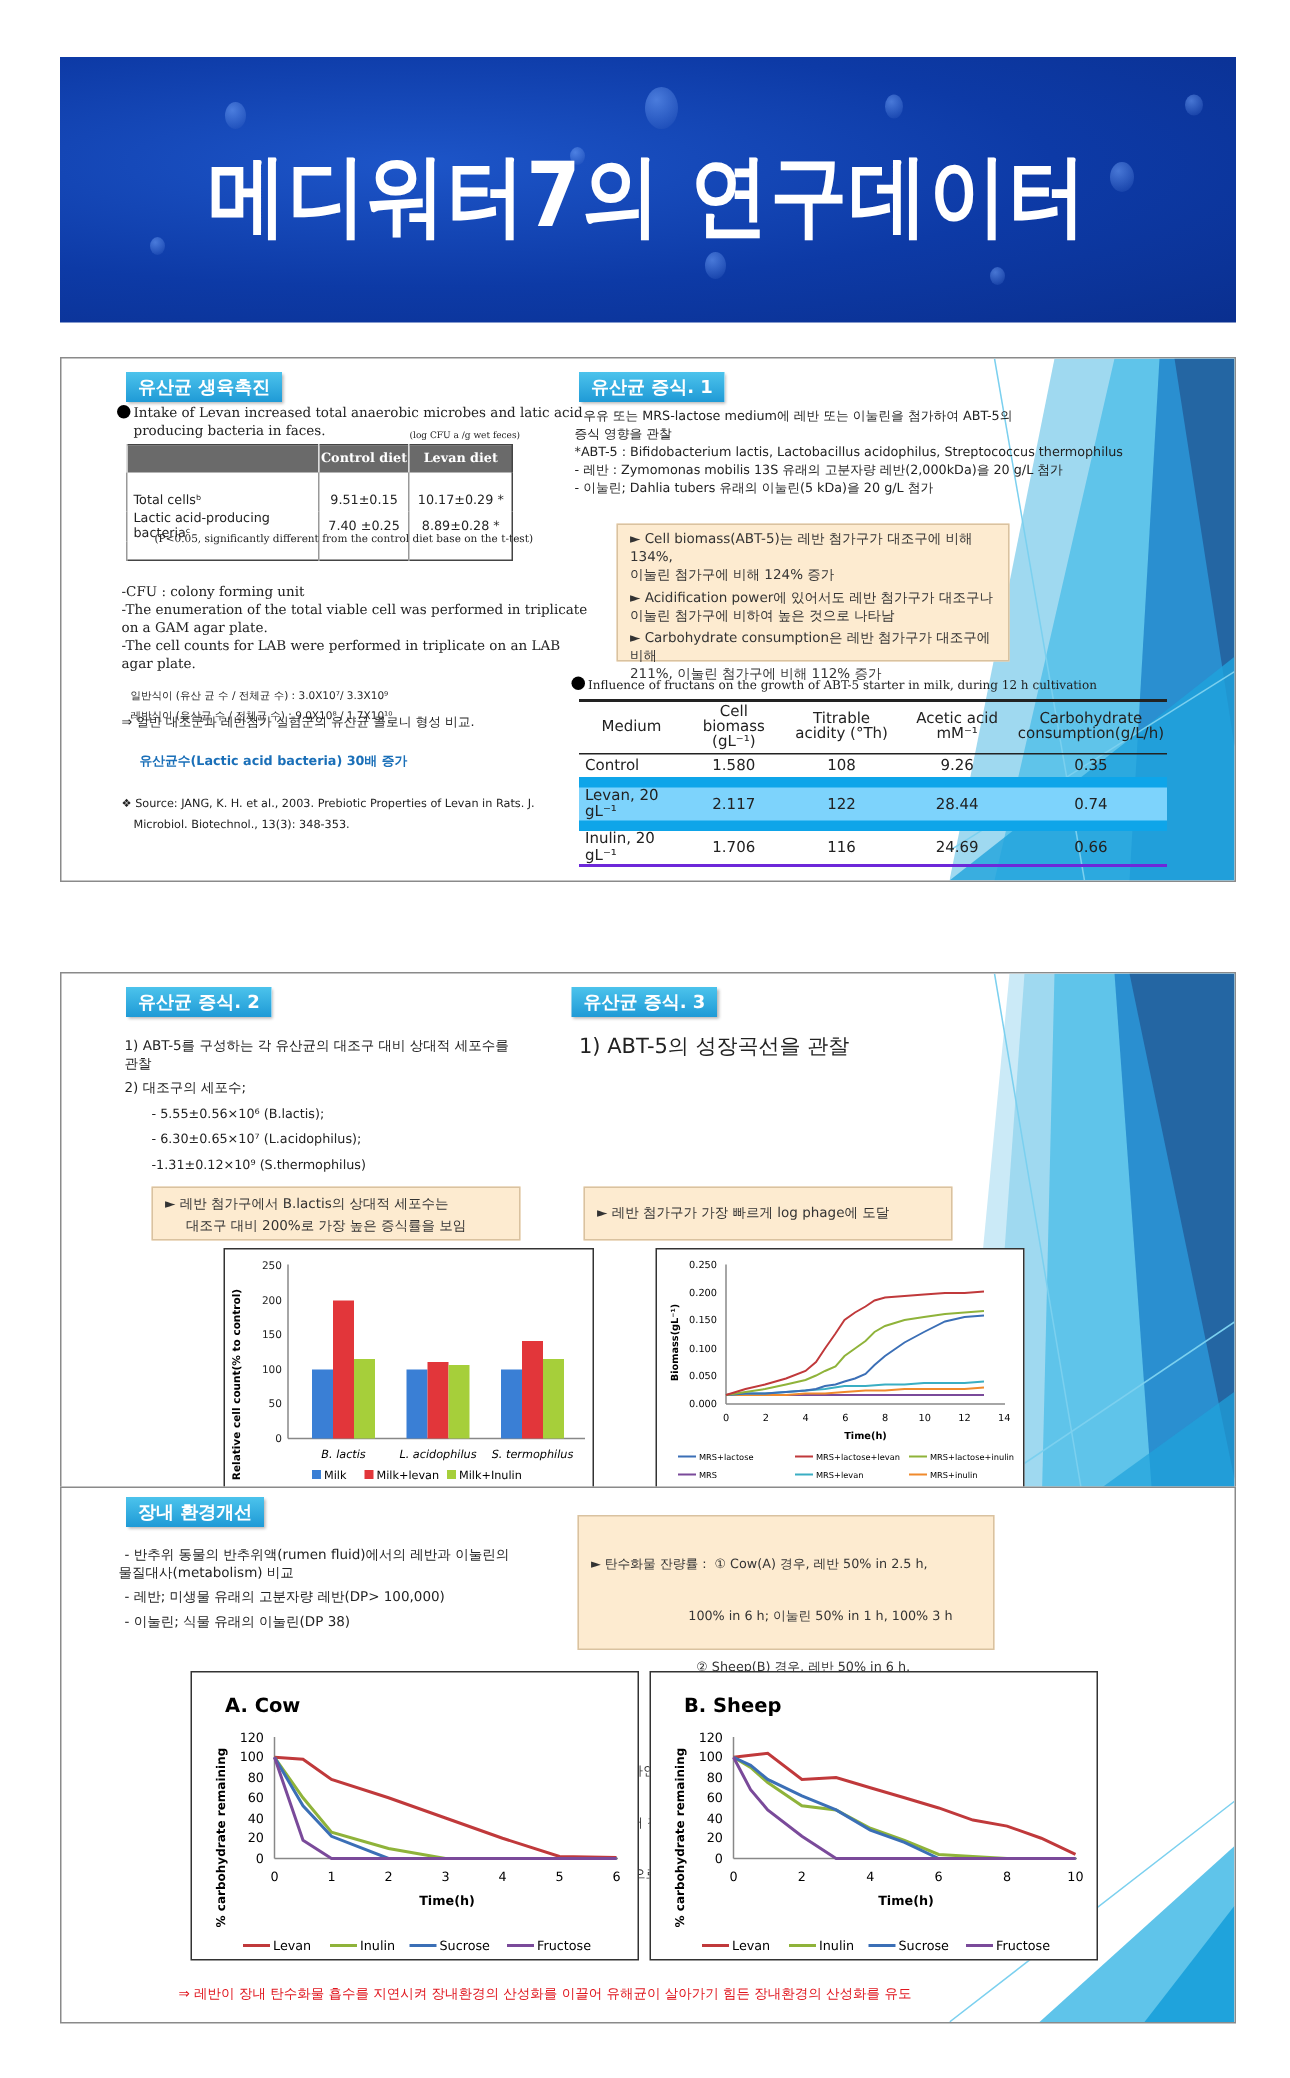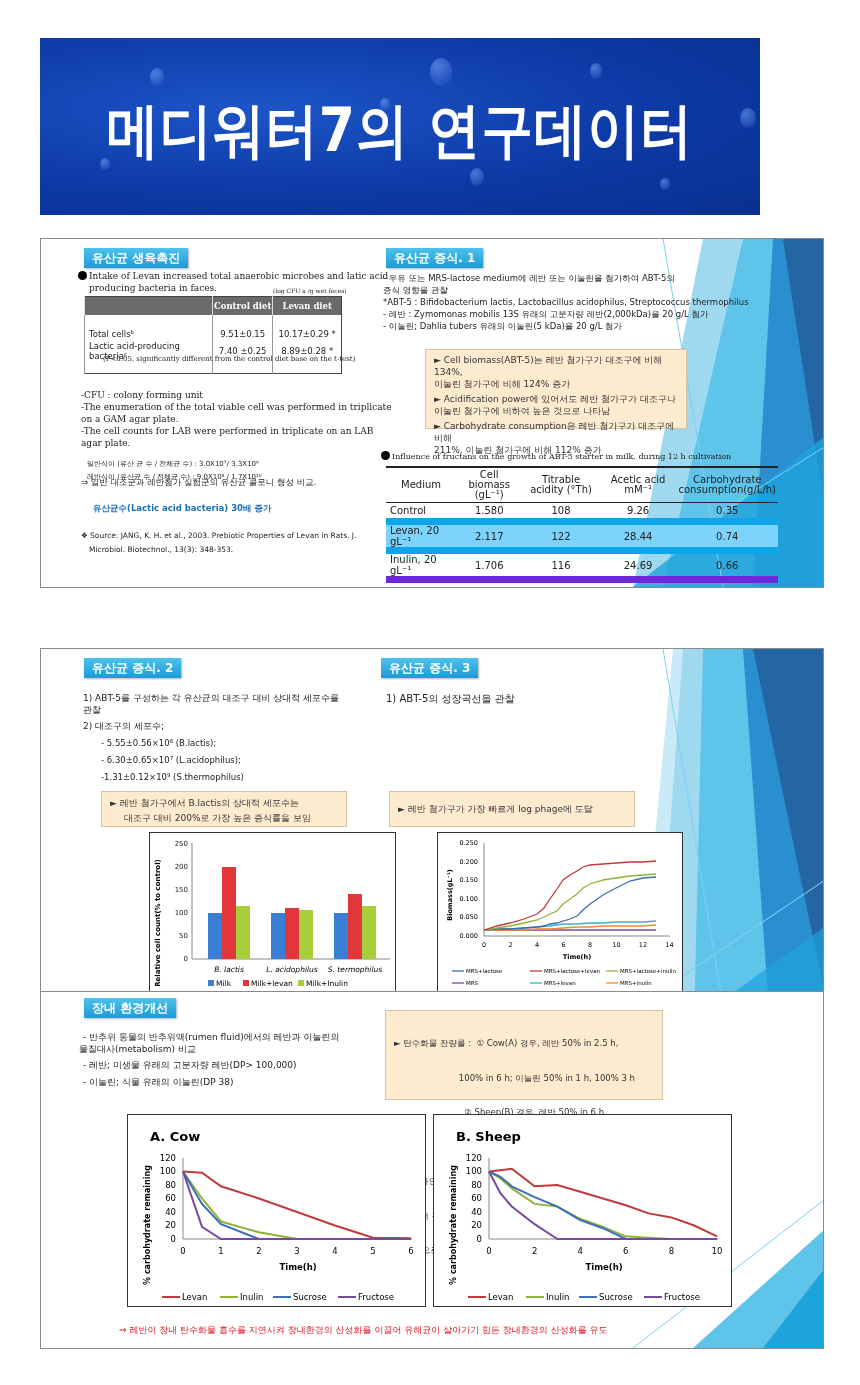--- a/index.html
+++ b/index.html
@@ -1,38 +1,38 @@
 <!DOCTYPE html>
 <html><head>
 <meta charset="utf-8">
 <style>
   * { box-sizing: border-box; margin: 0; padding: 0; }
   body { width: 860px; height: 1385px; background: #ffffff; position: relative; font-family: "DejaVu Sans", sans-serif; color: #222; overflow: hidden; }
-  .banner { position: absolute; left: 40px; top: 38px; width: 720px; height: 177px;
+  .banner { position: absolute; left: 40px; top: 38px; width: 784px; height: 177px;
     background: radial-gradient(ellipse at 30% 40%, #1d55c8 0%, #0d3aa6 55%, #0a2f8f 100%); overflow: hidden; }
   .banner .drop { position: absolute; border-radius: 50%; background: radial-gradient(circle at 35% 30%, rgba(120,170,255,0.55), rgba(20,60,160,0.2)); }
   .banner h1 { position: absolute; left: 0; right: 0; top: 58px; text-align: center; color: #fff; font-family: "DejaVu Sans", sans-serif; font-weight: bold; font-size: 52px; letter-spacing: 1px; transform: scaleY(1.15); }
 
   .slide { position: absolute; left: 40px; width: 784px; background: #fff; border: 1px solid #8a8a8a; overflow: hidden; }
   .slide .deco { position: absolute; right: 0; top: 0; width: 190px; height: 100%; pointer-events: none; }
   .tag { position: absolute; height: 20px; padding: 0 8px; background: linear-gradient(#4cc3ec, #1f9ad6); color: #fff; font-size: 12px; line-height: 20px; font-weight: bold; box-shadow: 1px 1px 2px rgba(0,0,0,0.3); }
   .t { position: absolute; font-size: 9px; line-height: 13px; color: #222; white-space: nowrap; }
   .serif { font-family: "DejaVu Serif", serif; }
   .note { position: absolute; background: #fdebd0; border: 1px solid #d9c2a0; font-size: 9px; line-height: 12px; padding: 4px 8px; color: #333; }
   table { border-collapse: collapse; }
   .tbl1 { position: absolute; left: 43px; top: 56px; width: 258px; font-size: 8.5px; border: 1px solid #444; }
   .tbl1 th { background: #6a6a6a; color: #fff; font-family: "DejaVu Serif", serif; font-weight: bold; height: 18px; border-left: 1px solid #ddd; }
   .tbl1 td { height: 13px; padding: 0 4px; border-left: 1px solid #999; }
   .tbl1 td.c { text-align: center; }
   .tbl2 { position: absolute; left: 345px; top: 227px; width: 392px; font-size: 10px; }
   .tbl2 th { font-weight: normal; border-top: 2px solid #222; border-bottom: 1px solid #222; line-height: 10px; padding: 2px 2px; }
   .tbl2 td { text-align: center; height: 19px; border-bottom: 7px solid #0ea5e9; }
   .tbl2 td:first-child { text-align: left; padding-left: 4px; }
   .tbl2 tr.hl td { background: #7dd3fc; }
-  .tbl2 tr:last-child td { border-bottom: 7px solid #6d28d9; }
+  .tbl2 tr:last-child td { border-bottom: 2px solid #6d28d9; }
   .chartbox { position: absolute; border: 1px solid #333; background: #fff; margin-left: 48px; }
   .bullet { display:inline-block; width:9px; height:9px; border-radius:50%; background:#000; vertical-align: -1px; margin-right: 2px; }
 </style>
 </head>
 <body>
 
 <div class="banner">
   <div class="drop" style="left:110px;top:30px;width:14px;height:18px"></div>
   <div class="drop" style="left:550px;top:25px;width:12px;height:16px"></div>
   <div class="drop" style="left:340px;top:60px;width:10px;height:12px"></div>
@@ -105,21 +105,21 @@
   <div class="t" style="left:40px;top:290px;font-size:7.5px">❖ Source: JANG, K. H. et al., 2003. Prebiotic Properties of Levan  in Rats. J.</div>
   <div class="t" style="left:48px;top:304px;font-size:7.5px">Microbiol. Biotechnol., 13(3): 348-353.</div>
 
   <div class="tag" style="left:345px;top:9px">유산균 증식. 1</div>
   <div class="t" style="left:342px;top:33px;font-size:8.5px">- 우유 또는 MRS-lactose medium에 레반 또는 이눌린을 첨가하여 ABT-5의</div>
   <div class="t" style="left:342px;top:45px;font-size:8.5px">   증식 영향을 관찰</div>
   <div class="t" style="left:342px;top:57px;font-size:8.5px">   *ABT-5 : Bifidobacterium lactis, Lactobacillus acidophilus, Streptococcus thermophilus</div>
   <div class="t" style="left:342px;top:69px;font-size:8.5px">- 레반 : Zymomonas mobilis 13S 유래의 고분자량 레반(2,000kDa)을 20 g/L 첨가</div>
   <div class="t" style="left:342px;top:81px;font-size:8.5px">- 이눌린; Dahlia tubers 유래의 이눌린(5 kDa)을 20 g/L 첨가</div>
 
-  <div class="note" style="left:384px;top:110px;width:262px;height:80px">
+  <div class="note" style="left:370px;top:110px;width:262px;height:92px">
     <div>► Cell biomass(ABT-5)는 레반 첨가구가 대조구에 비해 134%,</div>
     <div style="margin-bottom:3px">이눌린 첨가구에 비해 124% 증가</div>
     <div>► Acidification power에 있어서도 레반 첨가구가 대조구나</div>
     <div style="margin-bottom:3px">이눌린 첨가구에 비하여 높은 것으로 나타남</div>
     <div>► Carbohydrate consumption은 레반 첨가구가 대조구에 비해</div>
     <div>211%, 이눌린 첨가구에 비해 112% 증가</div>
   </div>
 
   <div class="t serif" style="left:340px;top:211px;font-size:8px"><span class="bullet"></span><span>Influence of fructans on the growth of ABT-5 starter in milk, during 12 h cultivation</span></div>
 
@@ -217,21 +217,21 @@
           <text x="66" y="153">Milk</text>
         <rect x="93" y="147" width="6" height="6" fill="#e2363a"></rect>
           <text x="101" y="153">Milk+levan</text>
         <rect x="148" y="147" width="6" height="6" fill="#a6cf3a"></rect>
           <text x="156" y="153">Milk+Inulin</text>
       </g>
     </svg>
   </div>
 
   <div class="tag" style="left:340px;top:9px">유산균 증식. 3</div>
-  <div class="t" style="left:345px;top:43px;font-size:10px">1) ABT-5의 성장곡선을 관찰</div>
+  <div class="t" style="left:345px;top:43px;font-size:14px">1) ABT-5의 성장곡선을 관찰</div>
   <div class="note" style="left:348px;top:142px;width:246px;height:36px;font-size:9px;line-height:26px">► 레반 첨가구가 가장 빠르게 log phage에 도달</div>
 
   <div class="chartbox" style="left:348px;top:183px;width:246px;height:166px">
     <svg width="244" height="164" viewBox="0 0 244 164">
       <text x="14" y="62" font-size="6.5" font-weight="bold" transform="rotate(-90 14 62)" text-anchor="middle" font-family="DejaVu Sans, sans-serif">Biomass(gL⁻¹)</text>
       <g font-size="6.5" font-family="DejaVu Sans, sans-serif" text-anchor="end">
         <text x="40" y="12">0.250</text>
           <text x="40" y="31">0.200</text>
           <text x="40" y="49">0.150</text>
           <text x="40" y="68">0.100</text>

